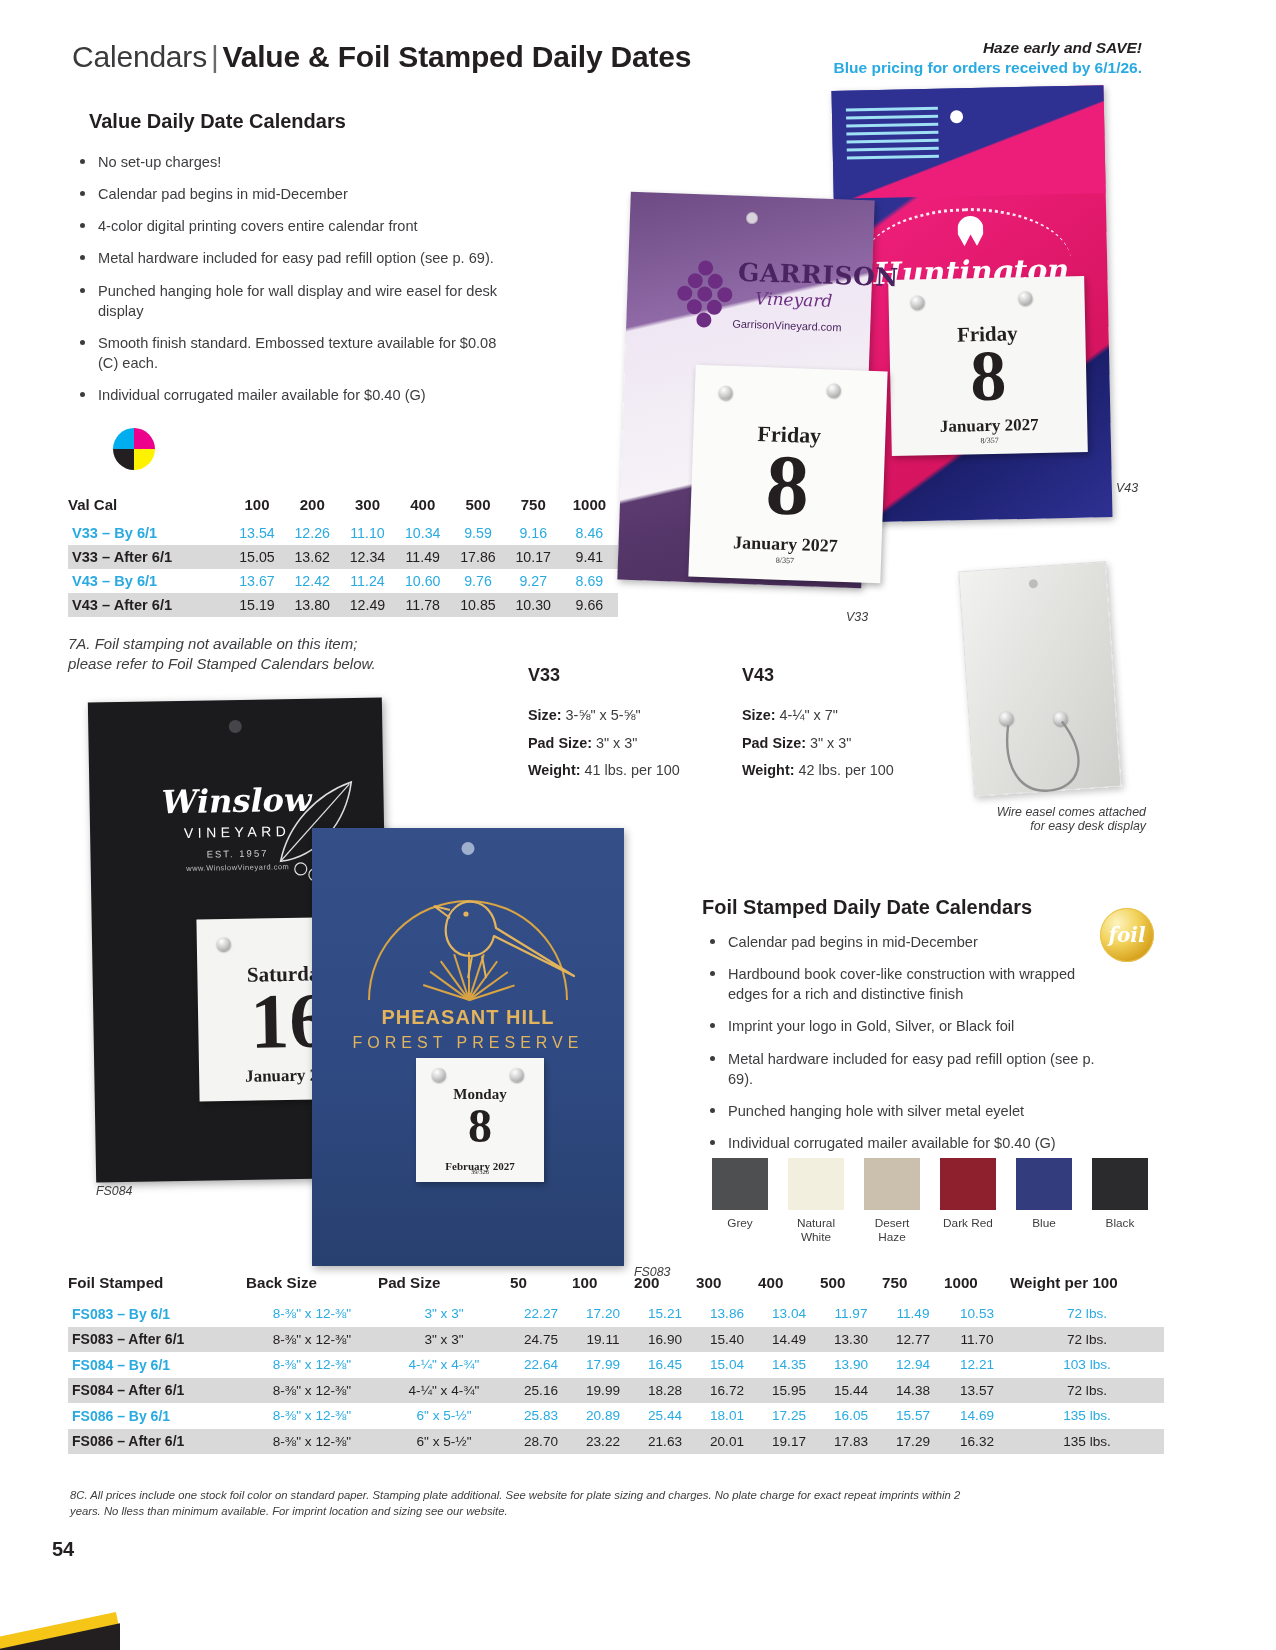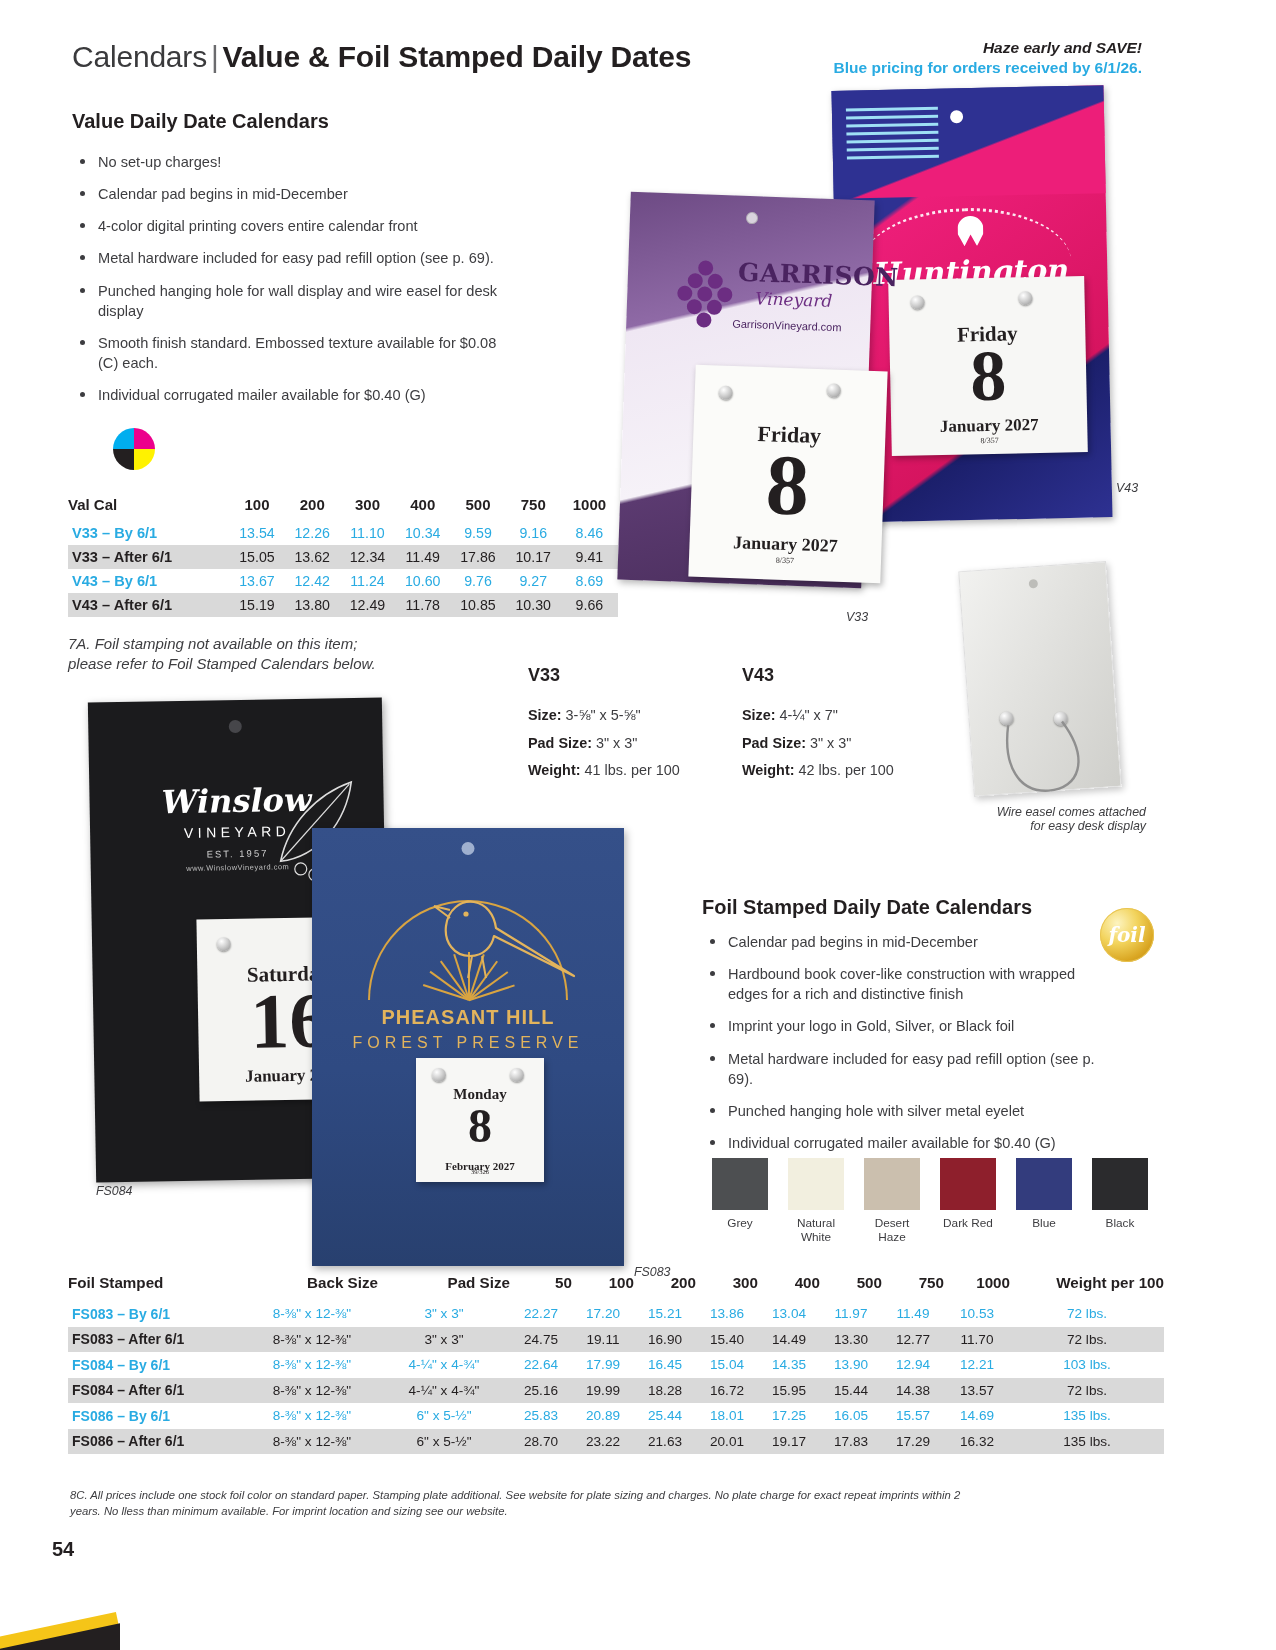--- a/index.html
+++ b/index.html
@@ -19,21 +19,21 @@
   .hdr-title .light { font-weight:400; color:#3a3a3c; }
   .hdr-title .bar { font-weight:300; color:#6b6b6e; padding:0 4px; }
   .hdr-title .bold { font-weight:700; color:#231f20; }
 
   .hdr-promo { position:absolute; right:134px; top:38px; text-align:right; line-height:1.32; }
   .hdr-promo .l1 { font-size:15.5px; font-weight:700; font-style:italic; color:#231f20; }
   .hdr-promo .l2 { font-size:15.5px; font-weight:700; color:#29abe2; }
 
   
   .sec-h { font-size:20px; font-weight:700; color:#231f20; }
-  #valHead { position:absolute; left:72px; top:110px; }
+  #valHead { position:absolute; left:89px; top:110px; }
   #foilHead { position:absolute; left:702px; top:896px; }
 
   
   ul.bul { list-style:none; margin:0; padding:0; }
   ul.bul li {
     position:relative; padding-left:22px; margin-bottom:12px;
     font-size:14.6px; line-height:1.38; color:#3d3d40;
   }
   ul.bul li:before {
     content:""; position:absolute; left:4px; top:7px;
@@ -71,21 +71,21 @@
   .spec { position:absolute; font-size:14.4px; color:#3d3d40; line-height:1.9; }
   .spec .code { font-size:18px; font-weight:700; color:#231f20; display:block; margin-bottom:10px; }
   .spec b { color:#231f20; font-weight:700; }
   #specV33 { left:528px; top:658px; }
   #specV43 { left:742px; top:658px; }
 
   
   #foilTable { position:absolute; left:68px; top:1270px; width:1096px; font-size:13.6px; }
   #foilTable th { font-weight:700; font-size:15.2px; color:#231f20; padding:4px 0 10px 0; }
   #foilTable th.lbl { text-align:left; }
-  #foilTable th.c { text-align:right; }
+  #foilTable th.c { text-align:left; }
   #foilTable td { height:25.5px; }
   #foilTable td.lbl { text-align:left; font-weight:700; font-size:14px; padding-left:4px; }
   #foilTable td.c { text-align:center; }
 
   .foilnote { position:absolute; left:70px; top:1488px; width:900px; font-size:11.3px; font-style:italic; color:#3d3d40; line-height:1.4; }
 
   
   #swatches { position:absolute; left:712px; top:1158px; display:flex; gap:20px; }
   .sw { width:56px; text-align:center; }
   .sw .chip { width:56px; height:52px; }

